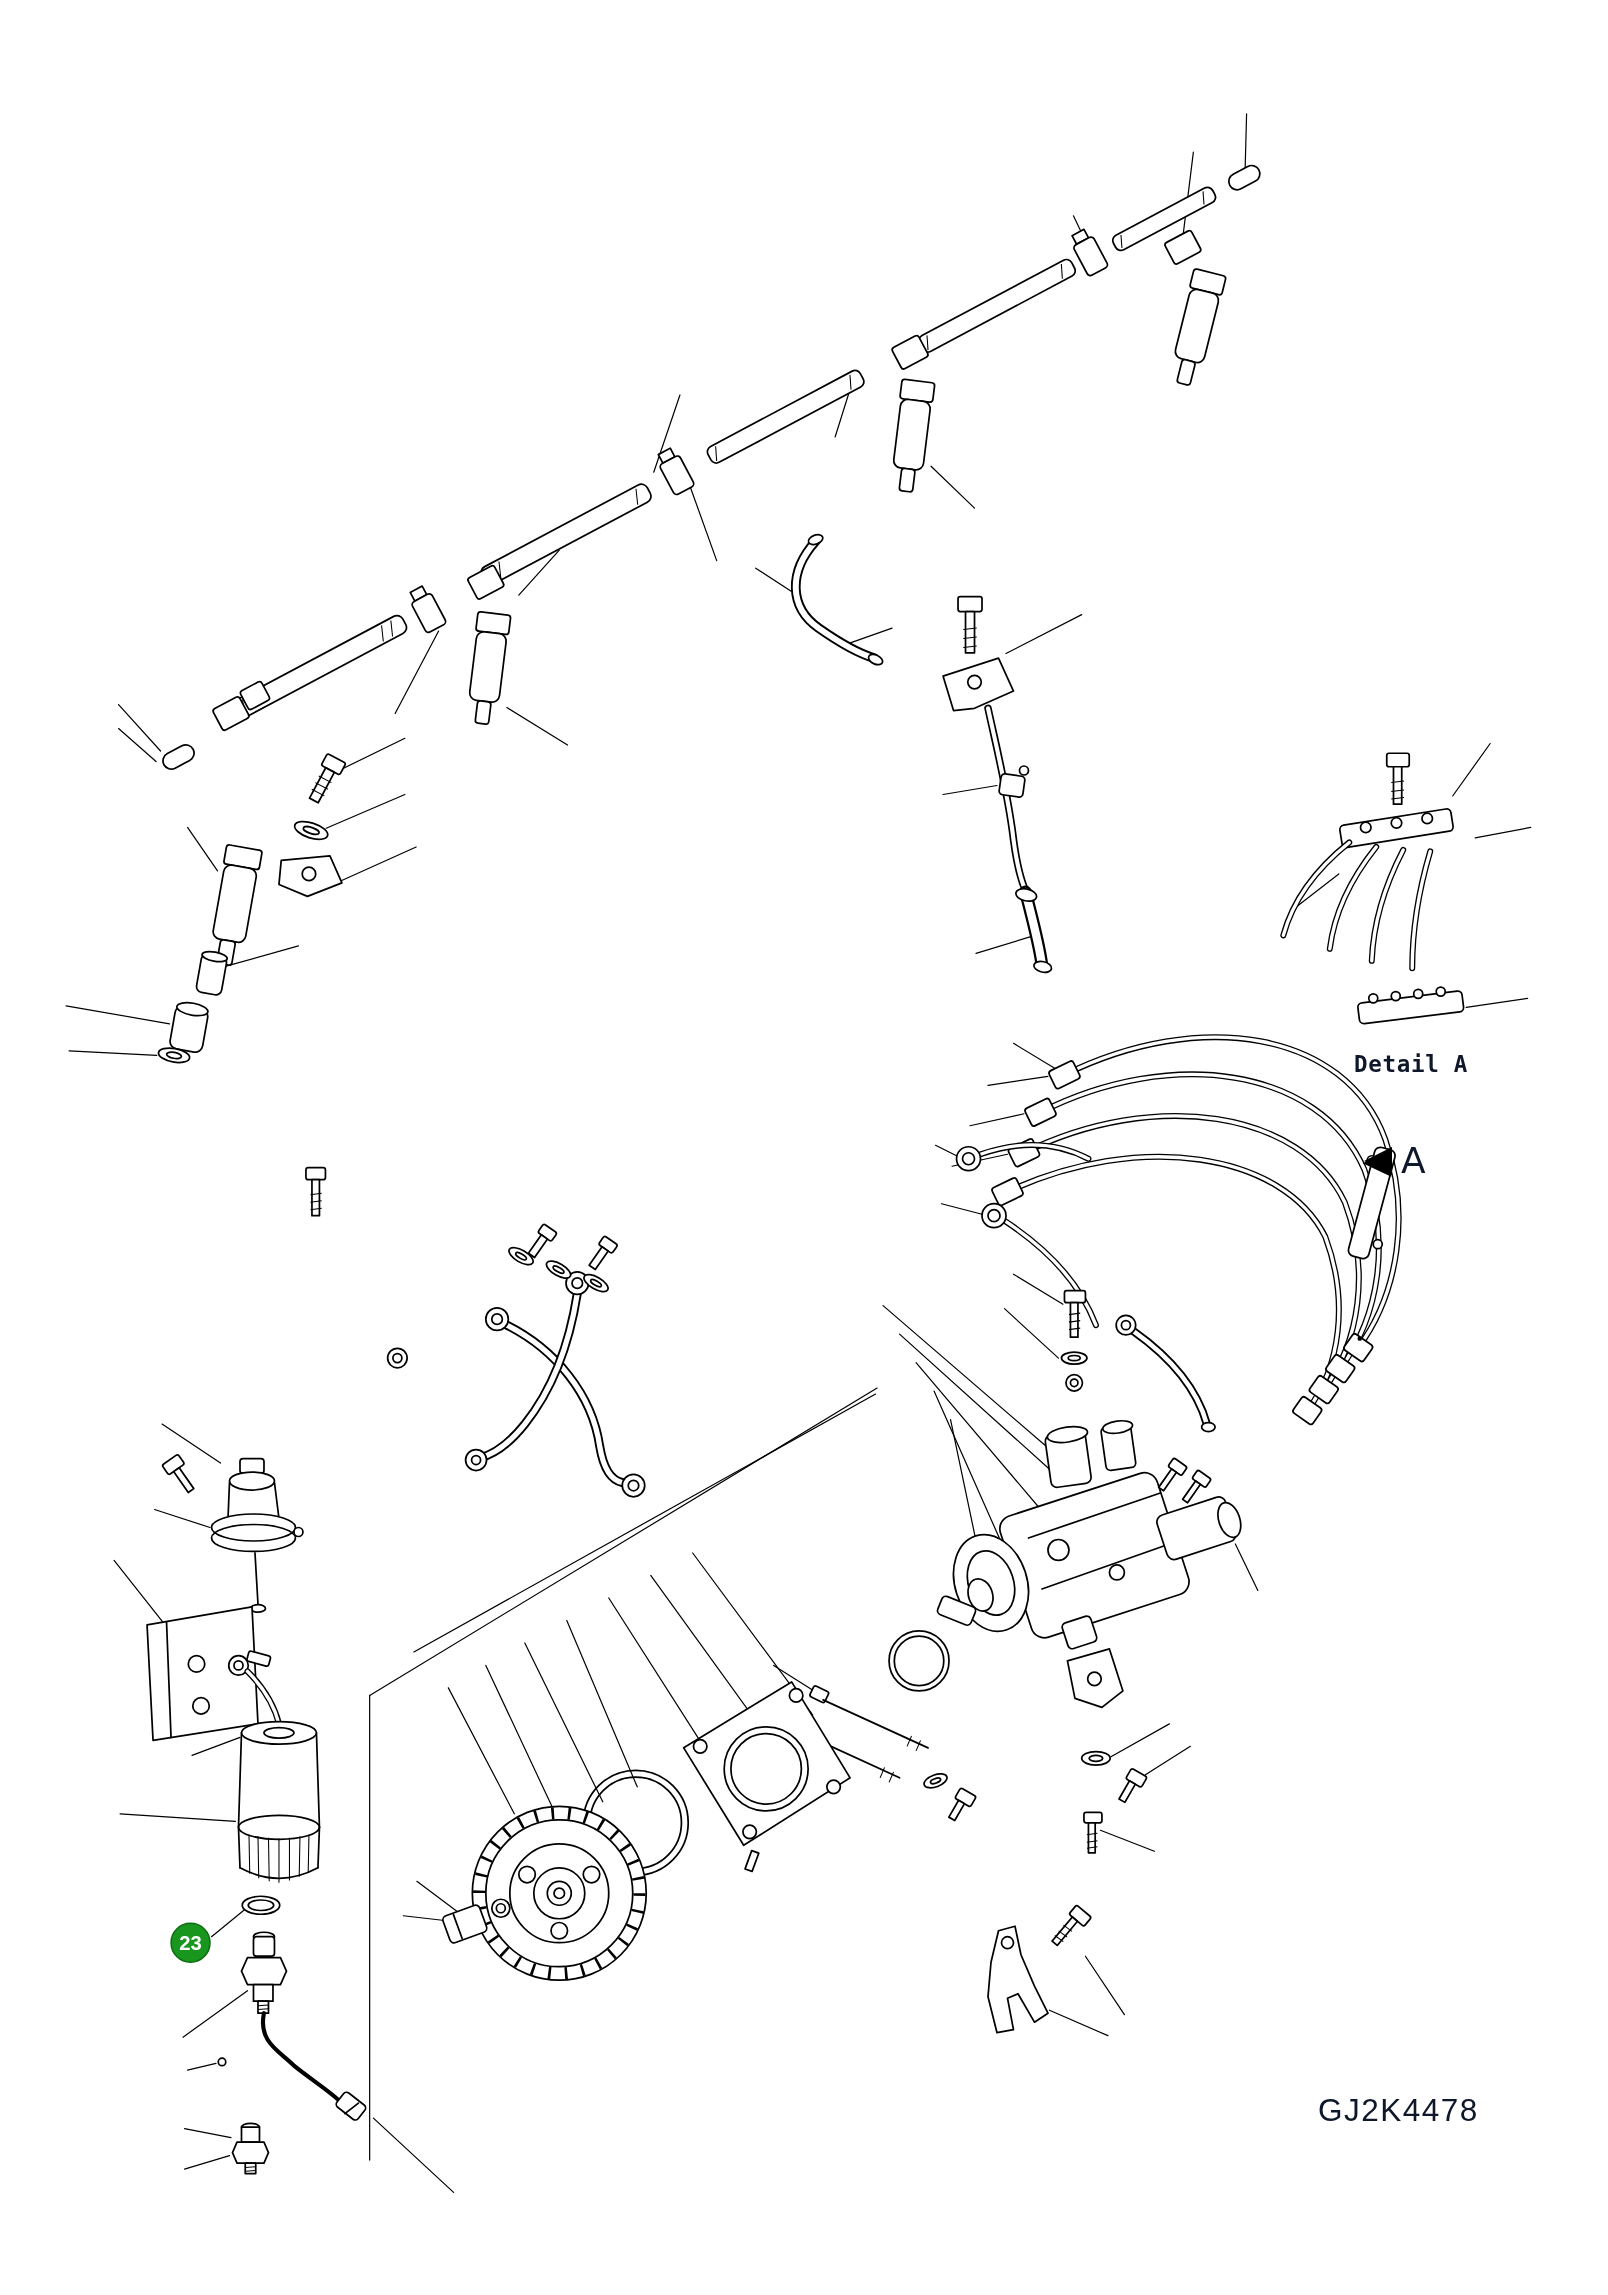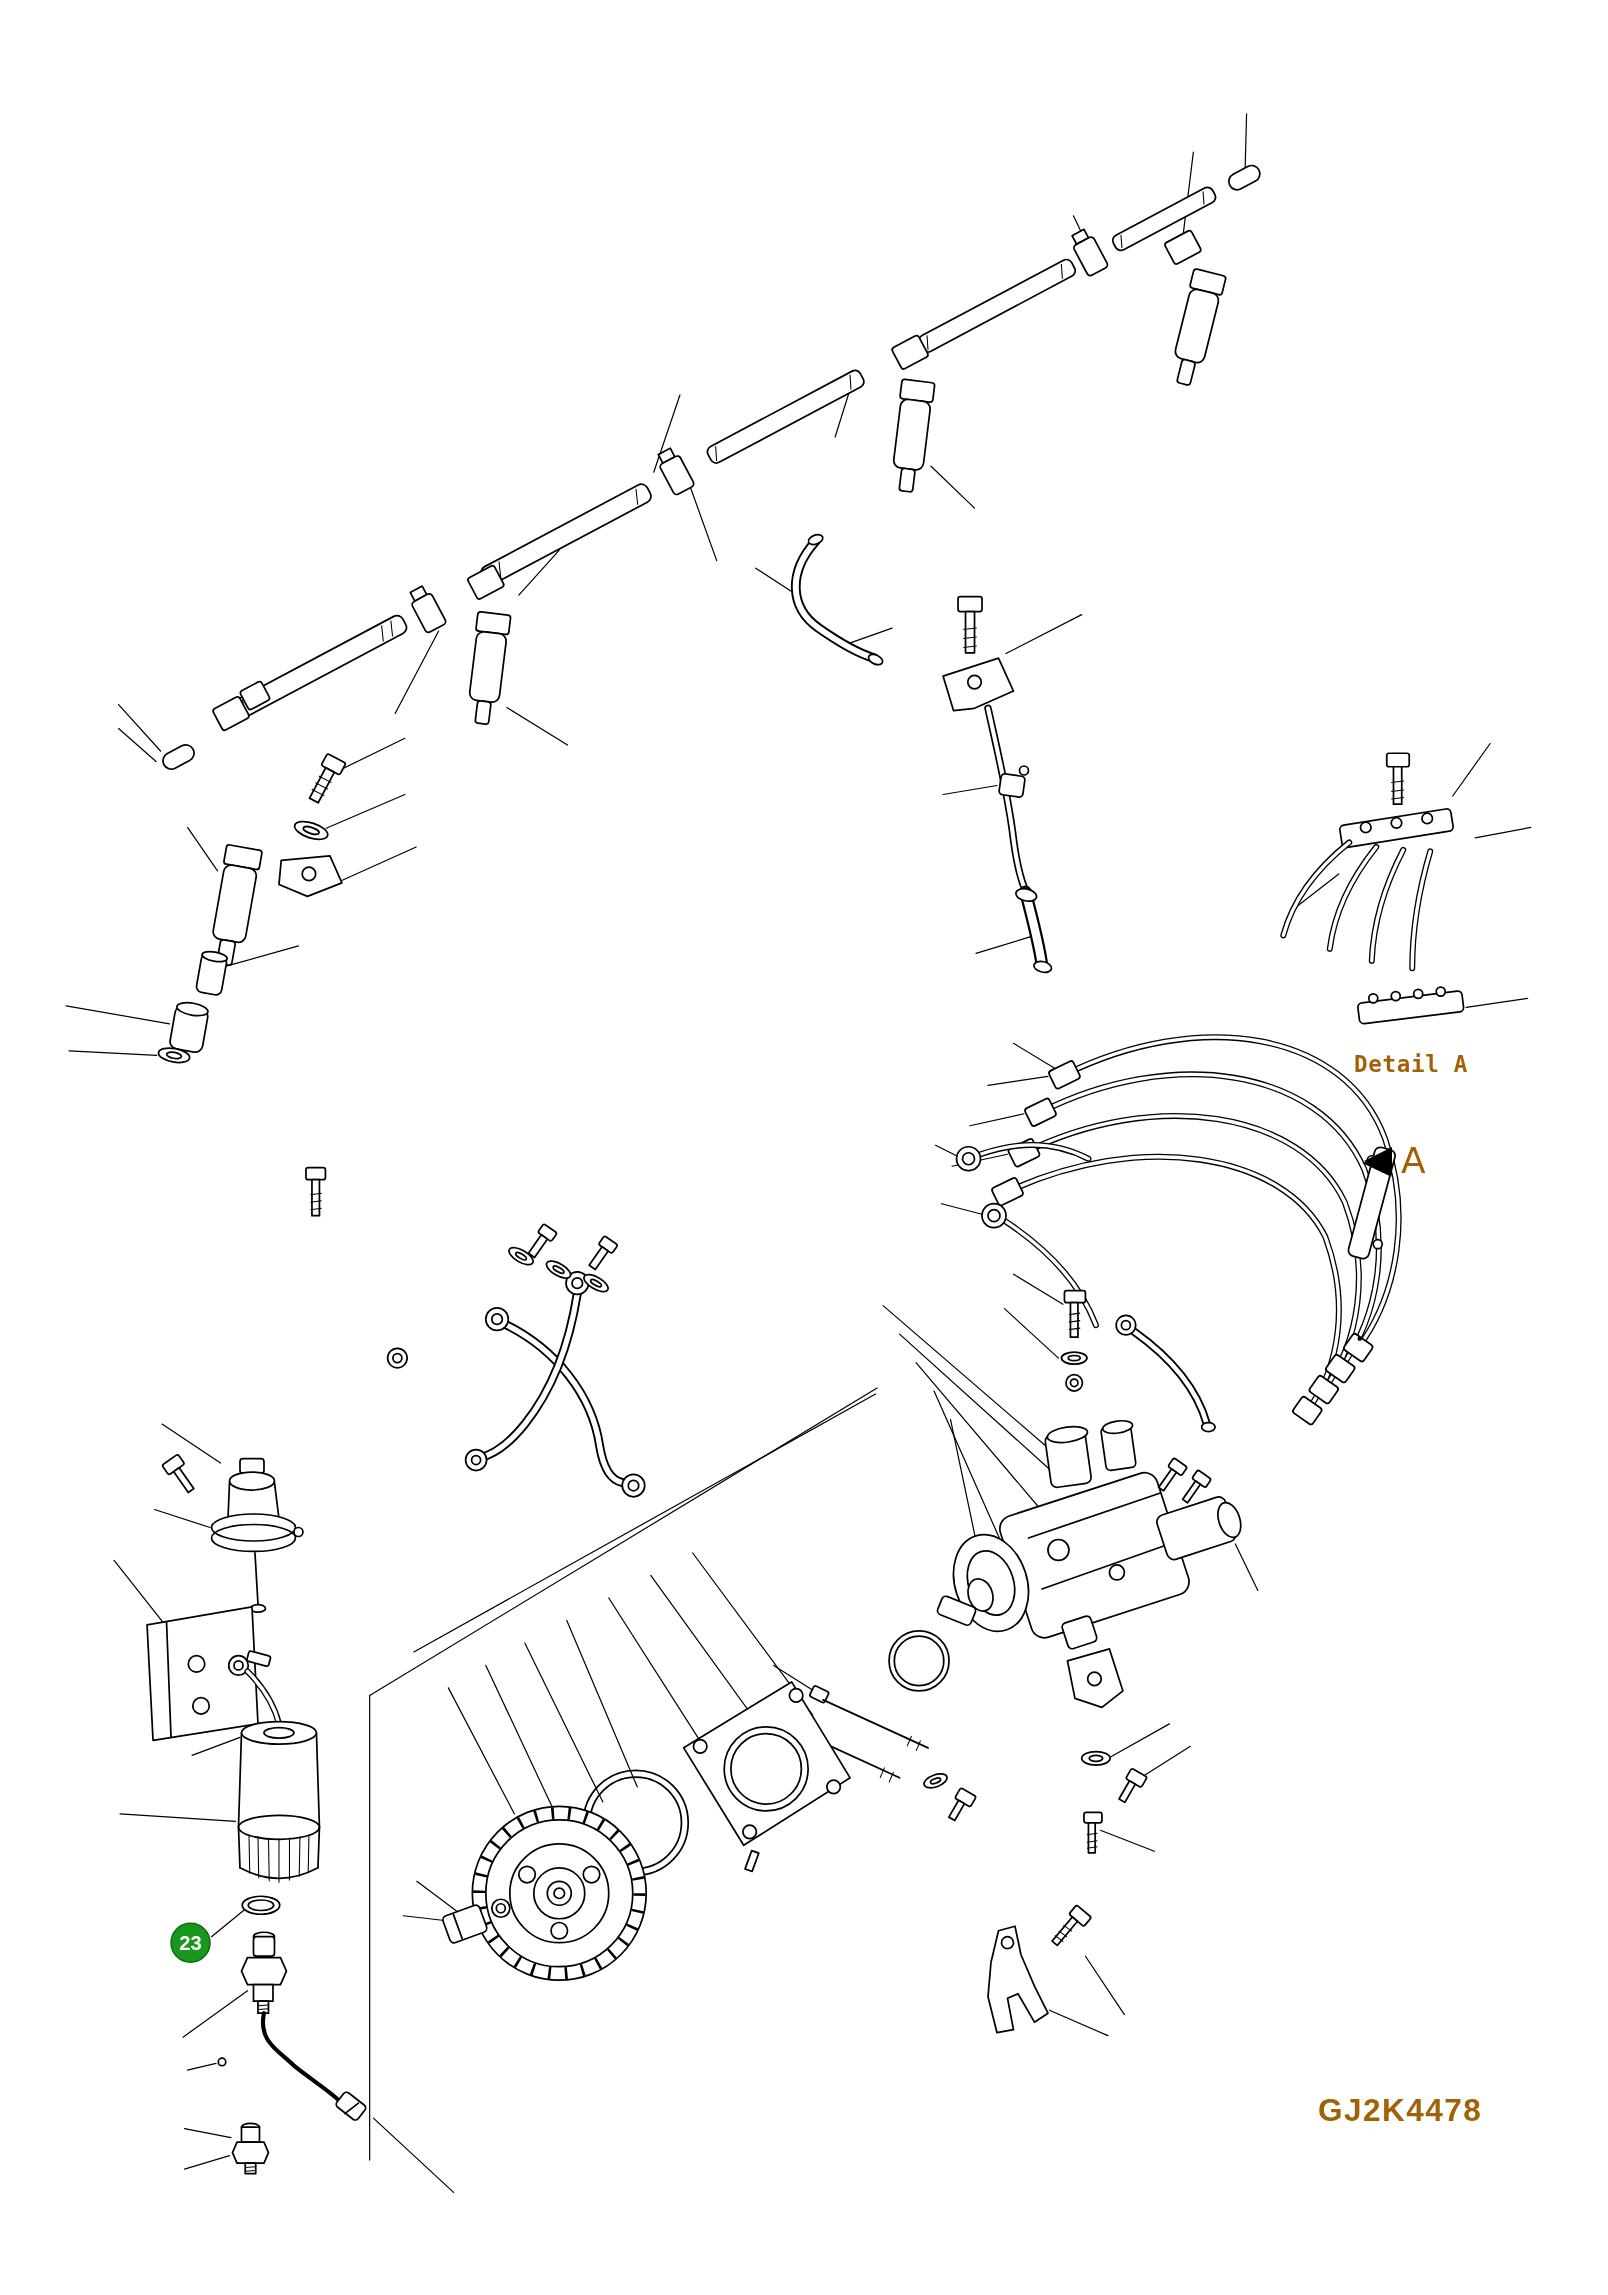--- a/index.html
+++ b/index.html
@@ -7,25 +7,25 @@
   .stage{position:absolute;left:0;top:0;width:1608px;height:2295px;}
   svg{position:absolute;left:0;top:0;}
   
   .f{fill:#ffffff;stroke:#000000;stroke-width:2.3;stroke-linejoin:round;}
   .s{fill:none;stroke:#000000;stroke-width:2.3;stroke-linecap:round;stroke-linejoin:round;}
   .ld{fill:none;stroke:#000000;stroke-width:1.6;stroke-linecap:round;}
   .tk{stroke:#000000;stroke-width:1.4;}
   .pb{fill:none;stroke:#000000;stroke-linecap:round;}
   .pw{fill:none;stroke:#ffffff;stroke-linecap:round;}
   
-  .label{position:absolute;color:#a16207;white-space:nowrap;}
+  .label{position:absolute;color:#0f172a;white-space:nowrap;}
   .detail-a{left:1354px;top:1051px;font-family:"DejaVu Sans Mono",monospace;font-weight:700;font-size:22.5px;letter-spacing:0.7px;}
   .view-a{left:1364px;top:1140px;display:flex;align-items:center;gap:9px;font-family:"DejaVu Sans",sans-serif;font-size:36px;font-weight:400;}
   .view-a .tri{width:0;height:0;border-top:14.2px solid transparent;border-bottom:14.2px solid transparent;border-right:28.5px solid #000;}
-  .fig-code{left:1318px;top:2092px;font-family:"Liberation Sans",sans-serif;font-size:31.5px;letter-spacing:1.5px;font-weight:bold;}
+  .fig-code{left:1318px;top:2092px;font-family:"Liberation Sans",sans-serif;font-size:31.5px;letter-spacing:1.5px;}
 </style>
 </head>
 <body>
 
 <div class="stage">
 <svg width="1608" height="2295" viewBox="0 0 2145 3062">
 
   <g>
     <line class="ld" x1="158" y1="940" x2="214" y2="1002"></line>
     <line class="ld" x1="158" y1="972" x2="208" y2="1016"></line>

